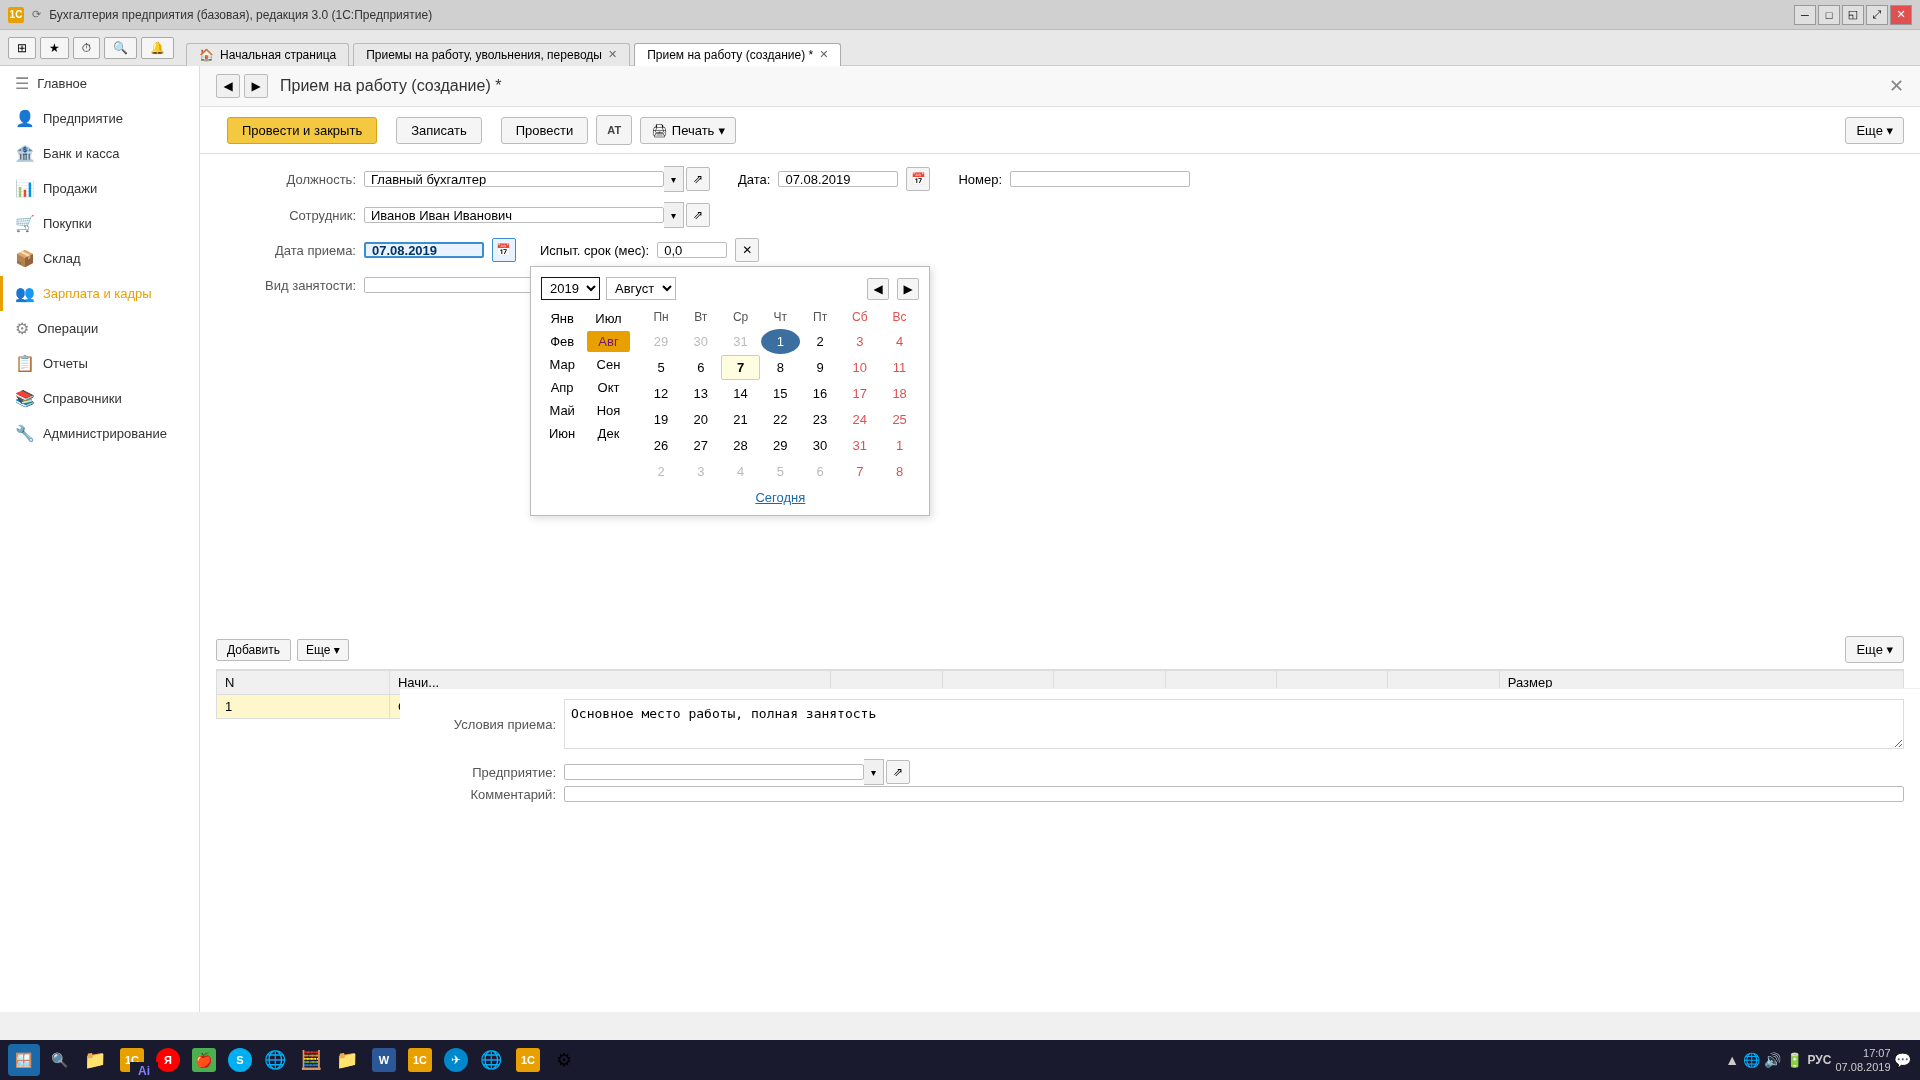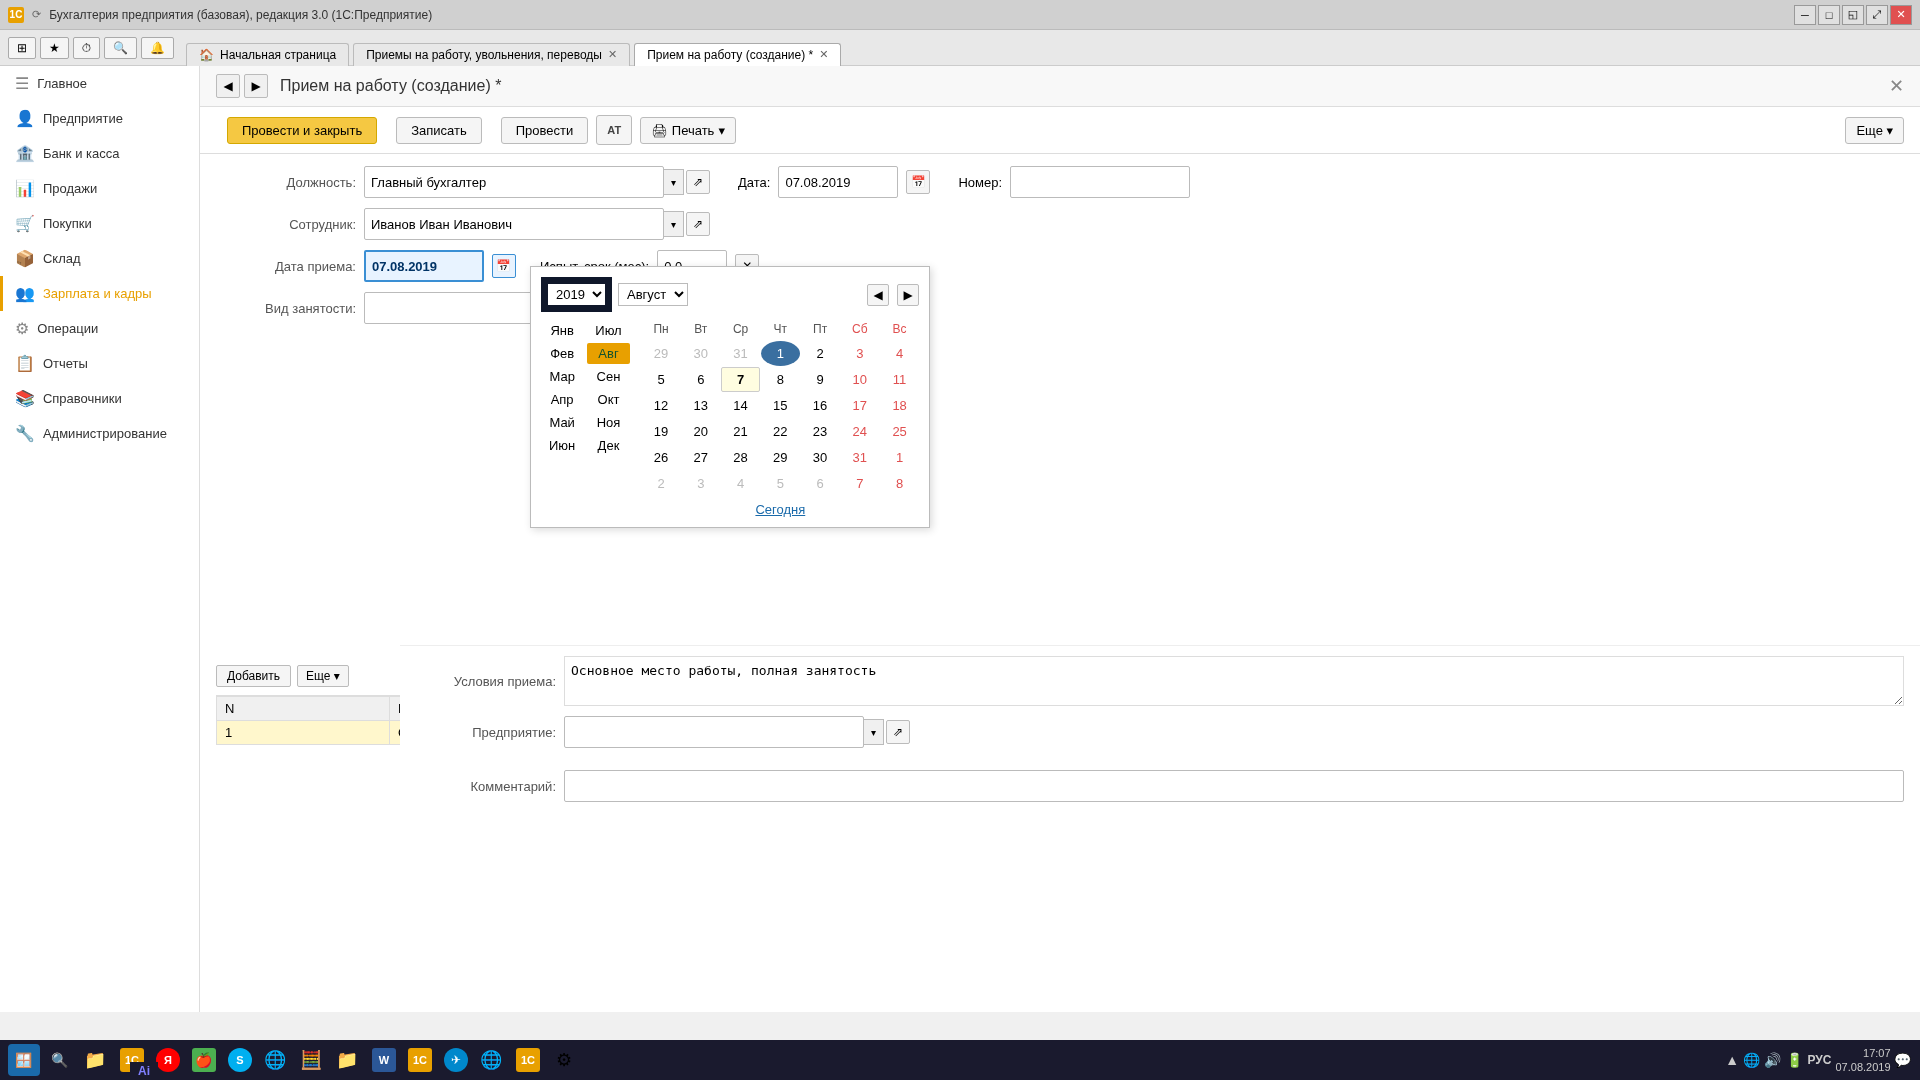--- a/index.html
+++ b/index.html
@@ -188,21 +188,21 @@
       width: 140px;
       text-align: right;
       color: #555;
       font-size: 13px;
       flex-shrink: 0;
     }
     .form-input {
       border: 1px solid #bbb;
       padding: 3px 6px;
       font-size: 13px;
-      height: 32px;
+      height: 16px;
       border-radius: 2px;
       background: #fff;
     }
     .form-input.wide { width: 300px; }
     .form-input.medium { width: 180px; }
     .form-input.date { width: 120px; }
     .form-input.small { width: 70px; }
     .icon-btn {
       width: 24px; height: 24px;
       border: 1px solid #bbb;
@@ -276,21 +276,21 @@
       z-index: 1000;
       padding: 10px;
     }
     .cal-top {
       display: flex;
       align-items: center;
       gap: 6px;
       margin-bottom: 8px;
     }
     .cal-year-sel {
-      border: 7px solid #0f172a;
+      border: 1px solid #0f172a;
       padding: 2px 4px;
       font-size: 13px;
       background: #fff;
       cursor: pointer;
     }
     .cal-month-sel {
       border: 1px solid #bbb;
       padding: 2px 4px;
       font-size: 13px;
       background: #fff;
@@ -316,21 +316,21 @@
       flex-direction: column;
       gap: 2px;
     }
     .cal-month-item {
       padding: 3px 8px;
       cursor: pointer;
       font-size: 13px;
       border-radius: 2px;
       text-align: center;
     }
-    .cal-month-item.active { background: #e8a000; color: #14532d; }
+    .cal-month-item.active { background: #e8a000; color: #701a75; }
     .cal-days-section {
       flex: 1;
     }
     .cal-days-header {
       display: grid;
       grid-template-columns: repeat(7, 1fr);
       gap: 1px;
       margin-bottom: 3px;
     }
     .cal-day-name {
@@ -740,21 +740,21 @@
           <textarea class="conditions-textarea" style="flex: 1 1 0%; border: 1px solid rgb(221, 221, 221); padding: 6px; font-size: 13px; resize: vertical; min-height: 50px;">Основное место работы, полная занятость</textarea>
         </div>
         <div class="form-row" style="margin-top:10px;">
           <span class="form-label">Предприятие:</span>
           <div class="select-wrap">
             <input type="text" class="form-input" style="width: 300px;">
             <div class="select-arrow-btn">▾</div>
             <div class="icon-btn" style="margin-left:2px;">⇗</div>
           </div>
         </div>
-        <div class="form-row" style="margin-top:22px;">
+        <div class="form-row" style="margin-top:1px;">
           <span class="form-label">Комментарий:</span>
           <input type="text" class="form-input" style="flex: 1 1 0%;">
         </div>
       </div>
 
     </div>
   </div>
 </div>
 
 <div id="taskbar">

